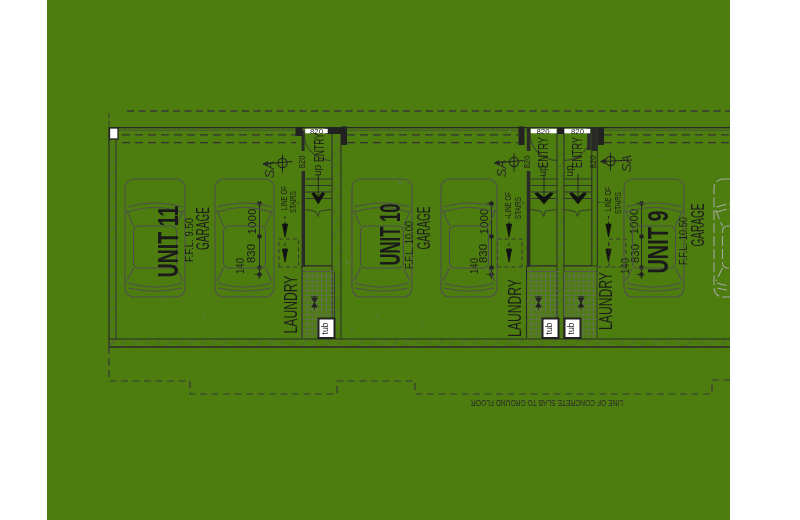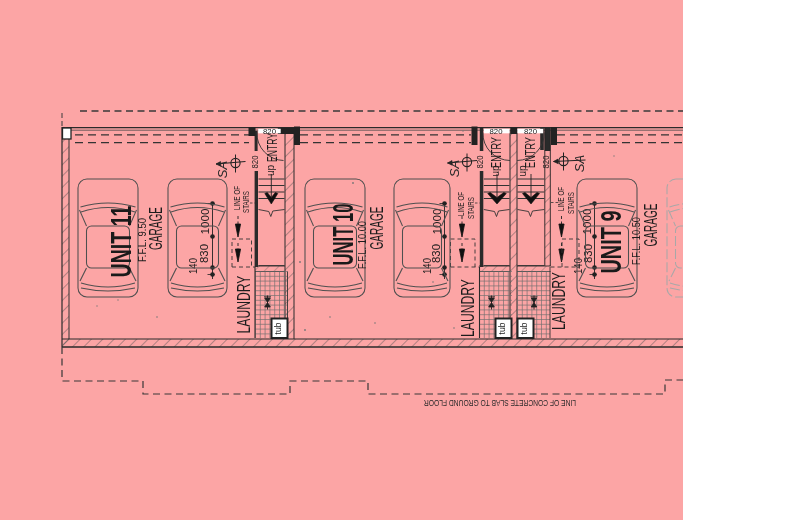--- a/index.html
+++ b/index.html
@@ -1,14 +1,14 @@
 <!DOCTYPE html>
 <html><head><meta charset="utf-8"><style>
 html,body{margin:0;padding:0;background:#fff;}
-#c{position:relative;width:683px;height:520px;background:#fca5a5;overflow:hidden;}
+#c{position:relative;width:683px;height:520px;background:#4d7c0f;overflow:hidden;margin-left:47px;}
 svg{position:absolute;top:0;left:0;filter:blur(0.45px);}
 text{font-family:'Liberation Sans',sans-serif;}
 </style></head><body>
 <div id="c">
 <svg width="800" height="520" viewBox="0 0 800 520">
 <defs>
 <pattern id="h1" width="7" height="7" patternUnits="userSpaceOnUse" patternTransform="rotate(45)">
           <line x1="0" y1="0" x2="0" y2="7" stroke="#666" stroke-width="0.8"></line>
         </pattern>
 <pattern id="h2" width="8" height="8" patternUnits="userSpaceOnUse" patternTransform="rotate(45)">

